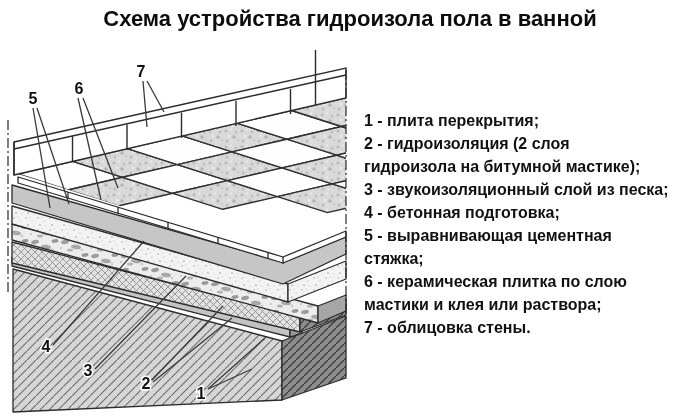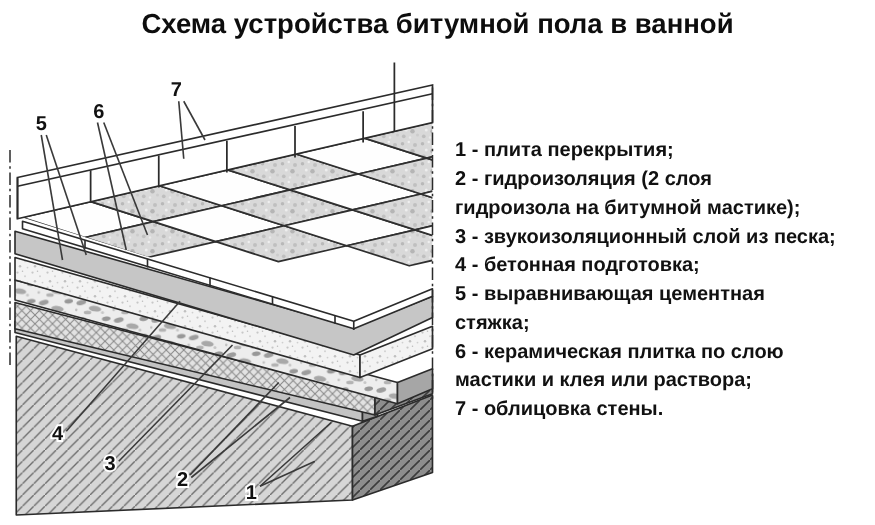--- a/index.html
+++ b/index.html
@@ -11,21 +11,21 @@
   .legend{position:absolute;left:364px;top:109px;width:344px;
           font-size:16px;font-weight:bold;line-height:23px;color:#111;}
   .legend div{white-space:pre-line;}
   .co{font-size:16px;font-weight:bold;fill:#111;paint-order:stroke;stroke:#ffffff;stroke-width:3px;}
 </style>
 </head>
 <body>
 
 <div class="page">
 
-  <div class="title">Схема устройства битумной пола в ванной</div>
+  <div class="title">Схема устройства гидроизола пола в ванной</div>
 
   <svg class="diagram-svg" width="700" height="420" viewBox="0 0 700 420">
     <defs>
       <pattern id="pat-tile" patternUnits="userSpaceOnUse" width="16" height="16">
         <rect width="16" height="16" fill="#d9d9d9"></rect>
         <circle cx="2" cy="3" r="1.4" fill="#b9b9b9"></circle>
           <circle cx="7" cy="1.5" r="1" fill="#efefef"></circle>
         <circle cx="12" cy="4" r="1.6" fill="#c0c0c0"></circle>
           <circle cx="5" cy="8" r="1.2" fill="#eeeeee"></circle>
         <circle cx="10" cy="9" r="1.8" fill="#b5b5b5"></circle>

